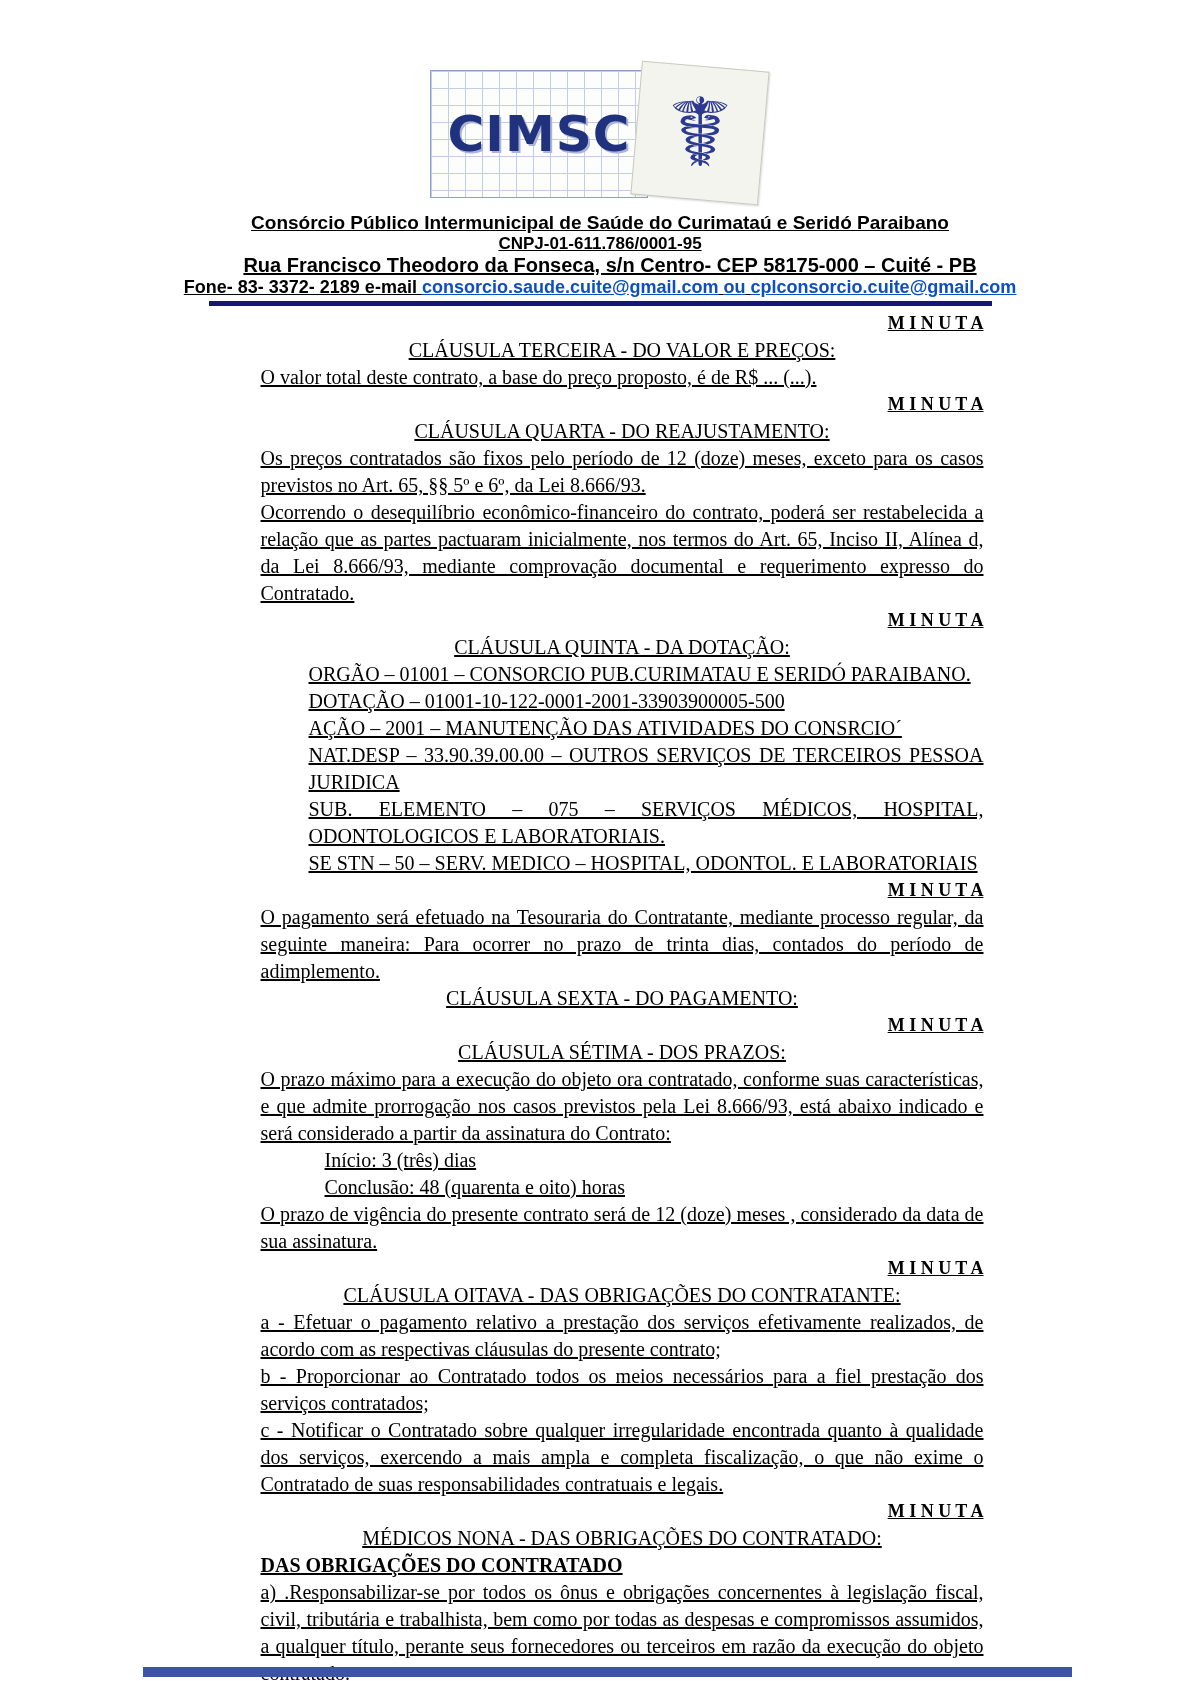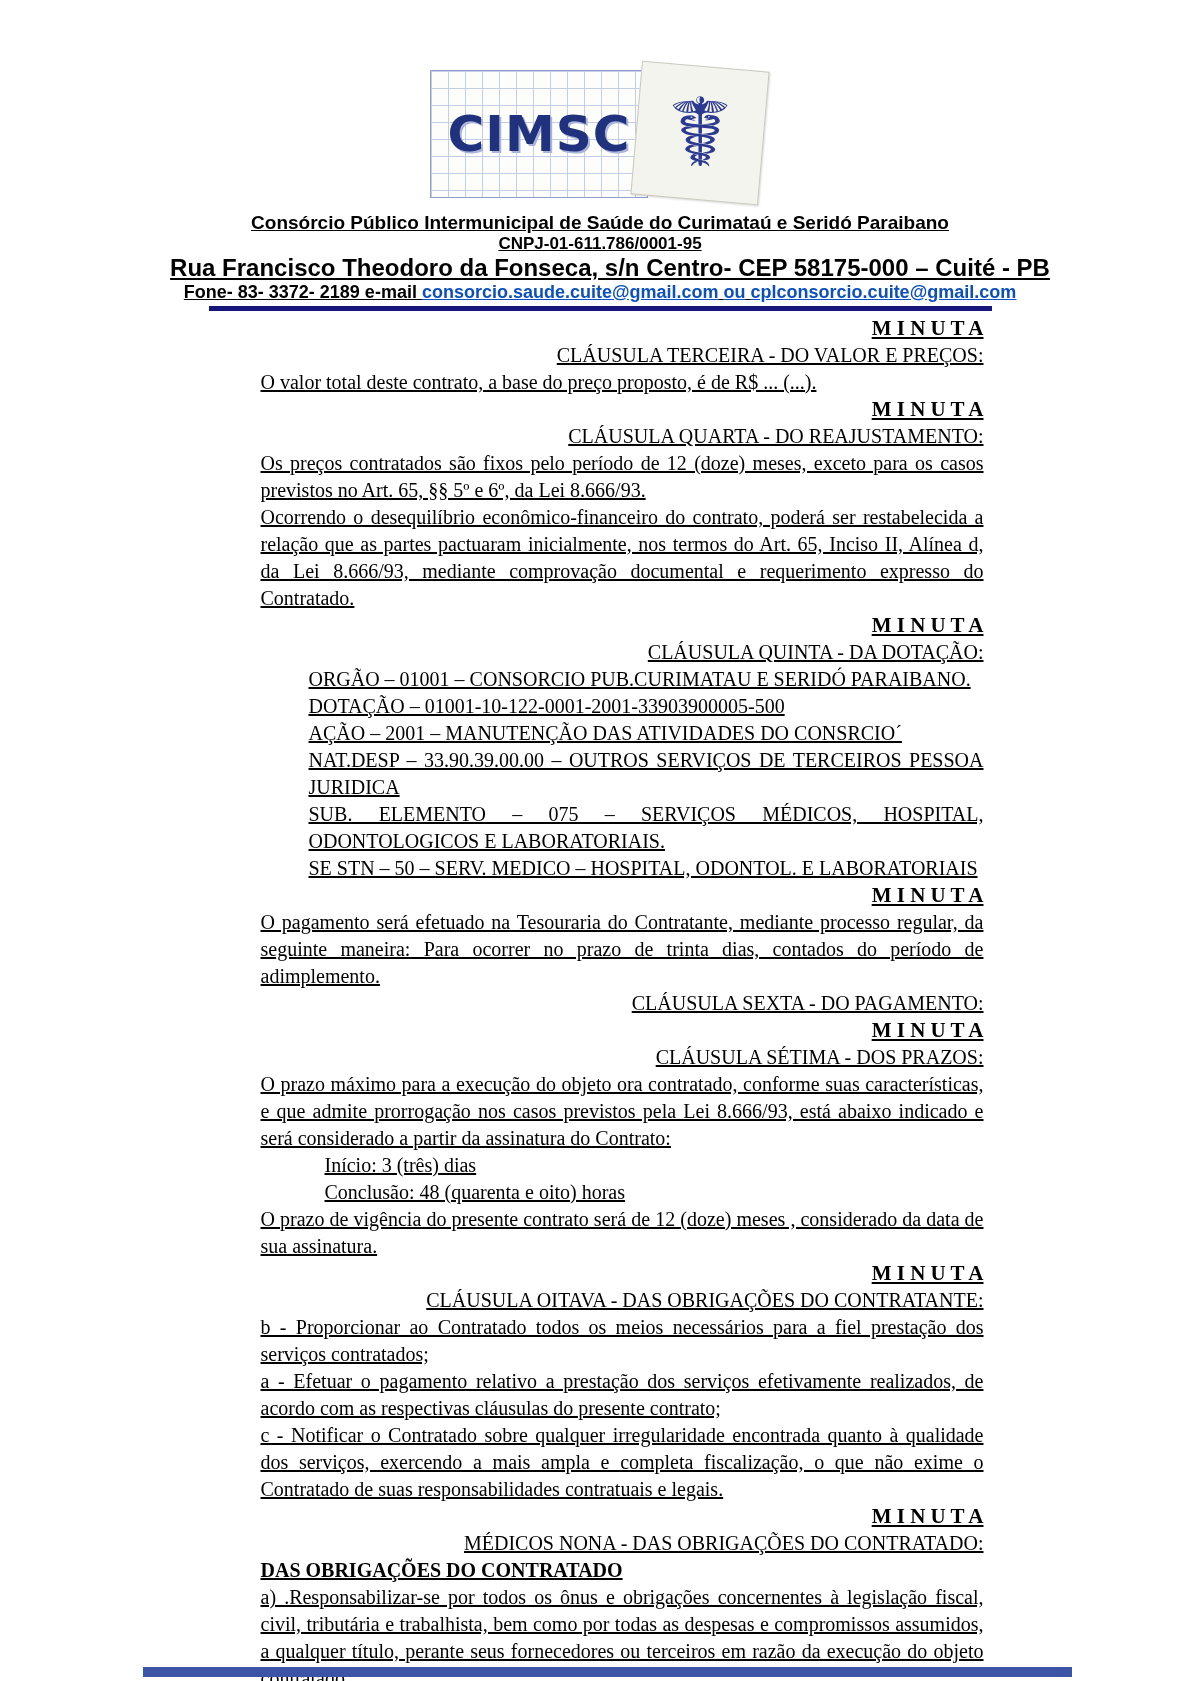--- a/index.html
+++ b/index.html
@@ -65,21 +65,21 @@
   }
   .caduceus {
     font-family:"DejaVu Sans", sans-serif;
     font-size:96px;
     line-height:1;
     color:#2b3990;
     transform:rotate(-5deg);
   }
   .org-name   { font-size:19px; letter-spacing:0; }
   .cnpj       { font-size:17px; }
-  .address    { font-size:24px;padding-left:20px; }
+  .address    { font-size:20px;padding-left:20px; }
   .phone-line { font-size:18px; }
   .phone-line a, .phone-line .joiner {
     color:#0b4fc1;
     text-decoration:underline;
     font-weight:bold;
   }
   .header-rule {
     height:5px;
     background:#15157a;
     margin:3px 96px 0 96px;
@@ -88,23 +88,23 @@
   
   .doc-body {
     padding:4px 104px 0 148px;
     font-size:20px;
     line-height:27px;
     text-align:left;
   }
   .block.minuta {
     text-align:right;
     font-weight:bold;
-    font-size:21px;
+    font-size:18px;
   }
-  .block.heading { text-align:right; }
+  .block.heading { text-align:center; }
   .block.boldheading { font-weight:bold; }
   .block.para { text-align:justify; }
   .block.indent1 { margin-left:48px; text-align:justify; }
   .block.indent2 { margin-left:64px; }
 
   
   .footer-bar {
     position:absolute;
     left:30px;
     right:16px;
@@ -159,22 +159,22 @@
       <div class="block para">O pagamento será efetuado na Tesouraria do Contratante, mediante processo regular, da seguinte maneira: Para ocorrer no prazo de trinta dias, contados do período de adimplemento.</div>
       <div class="block heading">CLÁUSULA SEXTA - DO PAGAMENTO:</div>
       <div class="block minuta">M I N U T A</div>
       <div class="block heading">CLÁUSULA SÉTIMA - DOS PRAZOS:</div>
       <div class="block para">O prazo máximo para a execução do objeto ora contratado, conforme suas características, e que admite prorrogação nos casos previstos pela Lei 8.666/93, está abaixo indicado e será considerado a partir da assinatura do Contrato:</div>
       <div class="block indent2">Início: 3 (três) dias</div>
       <div class="block indent2">Conclusão: 48 (quarenta e oito) horas</div>
       <div class="block para">O prazo de vigência do presente contrato será de 12 (doze) meses , considerado da data de sua assinatura.</div>
       <div class="block minuta">M I N U T A</div>
       <div class="block heading">CLÁUSULA OITAVA - DAS OBRIGAÇÕES DO CONTRATANTE:</div>
+      <div class="block para">a - Efetuar o pagamento relativo a prestação dos serviços efetivamente realizados, de acordo com as respectivas cláusulas do presente contrato;</div>
       <div class="block para">b - Proporcionar ao Contratado todos os meios necessários para a fiel prestação dos serviços contratados;</div>
-      <div class="block para">a - Efetuar o pagamento relativo a prestação dos serviços efetivamente realizados, de acordo com as respectivas cláusulas do presente contrato;</div>
       <div class="block para">c - Notificar o Contratado sobre qualquer irregularidade encontrada quanto à qualidade dos serviços, exercendo a mais ampla e completa fiscalização, o que não exime o Contratado de suas responsabilidades contratuais e legais.</div>
       <div class="block minuta">M I N U T A</div>
       <div class="block heading">MÉDICOS NONA - DAS OBRIGAÇÕES DO CONTRATADO:</div>
       <div class="block boldheading">DAS OBRIGAÇÕES DO CONTRATADO</div>
       <div class="block para">a) .Responsabilizar-se por todos os ônus e obrigações concernentes à legislação fiscal, civil, tributária e trabalhista, bem como por todas as despesas e compromissos assumidos, a qualquer título, perante seus fornecedores ou terceiros em razão da execução do objeto contratado.</div>
       <div class="block minuta">M I N U T A</div>
     </main>
 
   <div class="footer-bar"></div>
 

